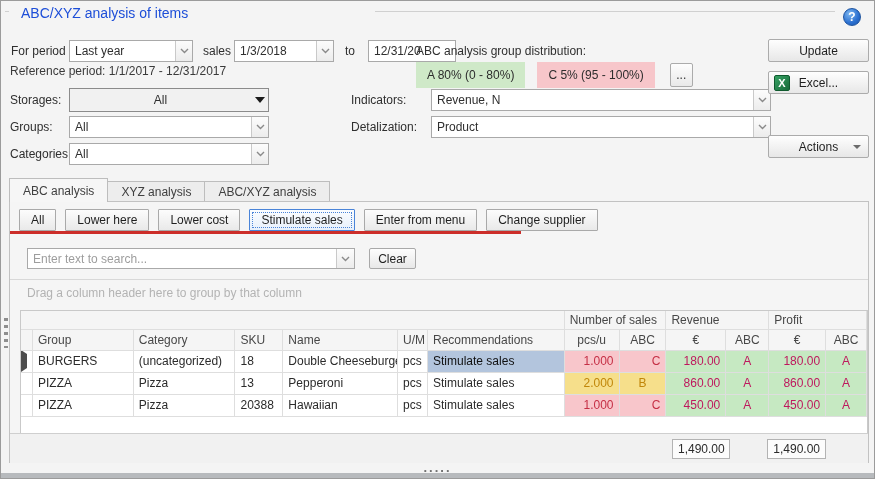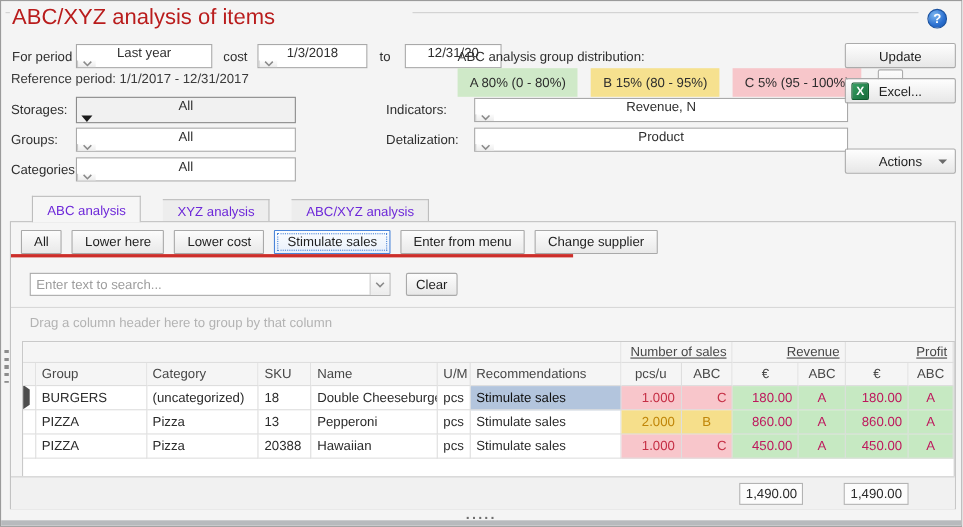--- a/index.html
+++ b/index.html
@@ -1,51 +1,51 @@
 <!DOCTYPE html>
 <html><head>
 <meta charset="utf-8">
 <style>
   * { margin:0; padding:0; box-sizing:border-box; }
   body { font-family:"Liberation Sans", sans-serif; font-size:12px; color:#2f2f2f; background:#fff; }
   .window { position:relative; width:875px; height:479px; background:#f4f4f4; border:1px solid #9b9b9b; overflow:hidden; }
 
-  .title { position:absolute; left:10px; top:4px; font-size:20px; color:#b91c1c; }
+  .title { position:absolute; left:20px; top:4px; font-size:14px; color:#1d4ed8; }
   .gb-line { position:absolute; top:10px; height:1px; background:#d0d0d0; }
 
   .help { position:absolute; right:13px; top:7px; width:18px; height:18px; border-radius:50%;
           background:radial-gradient(circle at 35% 30%, #7cb6ef, #2a6fd0 60%, #1a55a8);
           border:1px solid #1c53a0; color:#fff; font-weight:bold; font-size:12px;
           display:flex; align-items:center; justify-content:center; }
 
   .lbl { position:absolute; white-space:nowrap; }
   .ref { color:#3a3a3a; }
 
-  .combo { position:absolute; height:22px; background:#fff; border:1px solid #a9a9a9; display:flex; align-items:center;flex-direction:column; }
+  .combo { position:absolute; height:22px; background:#fff; border:1px solid #a9a9a9; display:flex; align-items:center; }
   .combo .val { padding:0 5px; flex:1; white-space:nowrap; overflow:hidden; }
   .combo .dd { width:17px; align-self:stretch; background:linear-gradient(#fcfcfc,#ececec);
                border-left:1px solid #c9c9c9; display:flex; align-items:center; justify-content:center; }
   .combo-dark { background:#f1f1f1; border:1px solid #8b8b8b; height:24px; }
   .combo-dark .val { text-align:center; }
   .tri { width:0; height:0; border-left:5px solid transparent; border-right:5px solid transparent; border-top:6px solid #1b1b1b; }
   .tri-sm { width:0; height:0; border-left:4px solid transparent; border-right:4px solid transparent; border-top:4px solid #6b6b6b; }
 
   .badge { height:26px; line-height:26px; padding:0 11px; color:#2d2d2d; white-space:nowrap; }
   .more-btn { width:23px; height:24px; margin-left:3px; background:linear-gradient(#fdfdfd,#e9e9e9);
               border:1px solid #ababab; border-radius:2px; display:flex; align-items:center; justify-content:center; color:#333; }
 
   .btn { position:absolute; left:767px; width:101px; height:23px; background:linear-gradient(#fefefe,#e7e7e7);
          border:1px solid #ababab; border-radius:2px; display:flex; align-items:center; justify-content:center; color:#1f1f1f; }
   .btn .excel-ic { position:absolute; left:5px; top:3px; width:16px; height:16px; border-radius:2px;
                    background:linear-gradient(135deg,#36a163,#176b3a); color:#fff; font-weight:bold; font-size:11px;
                    display:flex; align-items:center; justify-content:center; border:1px solid #0f5a2e; }
   .btn .dd-arr { position:absolute; right:7px; top:9px; }
 
   .tabs { position:absolute; left:8px; top:177px; display:flex; align-items:flex-end; }
-  .tab { height:21px; line-height:21px; padding:0 13px; background:#ededed; border:1px solid #bdbdbd; border-bottom:none; color:#6d28d9;margin-left:20px; }
+  .tab { height:21px; line-height:21px; padding:0 13px; background:#ededed; border:1px solid #bdbdbd; border-bottom:none; color:#404040; }
   .tab.active { height:24px; line-height:24px; background:#f6f6f6; position:relative; z-index:2; }
   .tab + .tab { border-left:none; }
 
   .tabpage { position:absolute; left:8px; top:200px; width:860px; height:262px; background:#f5f5f5; border:1px solid #c2c2c2; }
 
   .fbtn-row { position:absolute; left:9px; top:7px; display:flex; gap:9px; }
   .fbtn { height:22px; line-height:20px; padding:0 11px; background:linear-gradient(#fcfcfc,#e9e9e9);
           border:1px solid #a9a9a9; border-radius:1px; color:#1f1f1f; white-space:nowrap; }
   .fbtn.sel { border:1px solid #4a84d8; outline:1px dotted #4a84d8; outline-offset:-4px; background:linear-gradient(#fbfdff,#e8f0fb); }
 
@@ -62,21 +62,21 @@
   .grouphint { position:absolute; left:17px; top:84px; color:#b3b3b3; }
 
   .vdots { position:absolute; left:3px; top:317px; width:4px; height:30px;
            background:repeating-linear-gradient(#8d8d8d 0 3px, transparent 3px 7px); }
 
   .table { position:absolute; left:10px; top:108px; width:848px; height:123px; background:#fff; border:1px solid #c9c9c9; border-bottom:none; }
   .trow { display:flex; }
   .cell { border-right:1px solid #dedede; border-bottom:1px solid #dedede; height:22px; line-height:21px;
           padding:0 5px; white-space:nowrap; overflow:hidden; color:#2b2b2b; }
   .hcell { background:#f5f5f5; color:#474747; }
-  .band  { height:19px; line-height:18px; text-align:right;text-decoration:underline; }
+  .band  { height:19px; line-height:18px; text-align:left; }
   .hdr   { height:21px; line-height:20px; }
   .ctr { text-align:center; } .rgt { text-align:right; }
   .col-ind{width:12px; padding:0;} .col-group{width:101px} .col-cat{width:102px} .col-sku{width:48px}
   .col-name{width:115px} .col-um{width:30px} .col-rec{width:137px} .col-pcs{width:55px}
   .col-abc1{width:47px} .col-reur{width:60px} .col-abc2{width:43px} .col-peur{width:57px} .col-abc3{width:41px}
   .col-blank{width:545px}
   .c-green { background:#c6e9c2; color:#be185d; }
   .c-pink  { background:#f8c6cb; color:#c52f45;text-align:right; }
   .c-yellow{ background:#f6df8b; color:#c08609; }
   .c-sel   { background:#b3c5dd; color:#101010; }
@@ -103,40 +103,39 @@
 
   <div class="lbl" style="left:10px; top:43px;">For period</div>
   <div class="combo" style="left:68px; top:39px; width:124px;">
     <span class="val">Last year</span>
     <span class="dd">
         <svg width="9" height="6">
           <path d="M1 1 L4.5 4.5 L8 1" stroke="#8a8a8a" stroke-width="1.4" fill="none"></path>
         </svg>
       </span>
   </div>
-  <div class="lbl" style="left:202px; top:43px;">cost</div>
+  <div class="lbl" style="left:202px; top:43px;">sales</div>
   <div class="combo" style="left:233px; top:39px; width:100px;">
     <span class="val">1/3/2018</span>
     <span class="dd">
         <svg width="9" height="6">
           <path d="M1 1 L4.5 4.5 L8 1" stroke="#8a8a8a" stroke-width="1.4" fill="none"></path>
         </svg>
       </span>
   </div>
   <div class="lbl" style="left:344px; top:43px;">to</div>
   <div class="combo" style="left:367px; top:39px; width:88px;">
     <span class="val">12/31/20</span>
   </div>
 
   <div class="lbl ref" style="left:9px; top:63px;">Reference period: 1/1/2017 - 12/31/2017</div>
 
   <div class="lbl" style="left:415px; top:43px;">ABC analysis group distribution:</div>
   <div style="position:absolute; left:415px; top:61px; display:flex; gap:12px; align-items:center;">
     <div class="badge" style="background:#cfe9c8;">A 80% (0 - 80%)</div>
-    <div class="badge" style="background:#f6e18f;">B 15% (80 - 95%)</div>
     <div class="badge" style="background:#f7c6ca;">C 5% (95 - 100%)</div>
     <div class="more-btn">...</div>
   </div>
 
   <div class="lbl" style="left:9px; top:92px;">Storages:</div>
   <div class="combo combo-dark" style="left:68px; top:87px; width:200px;">
     <span class="val">All</span>
     <span class="dd" style="background:none; border:none;">
         <span class="tri"></span>
       </span>

